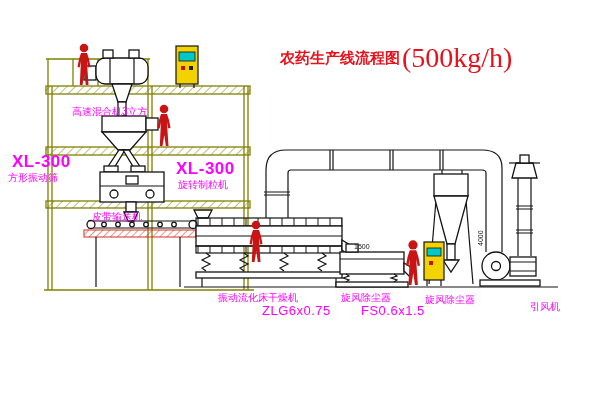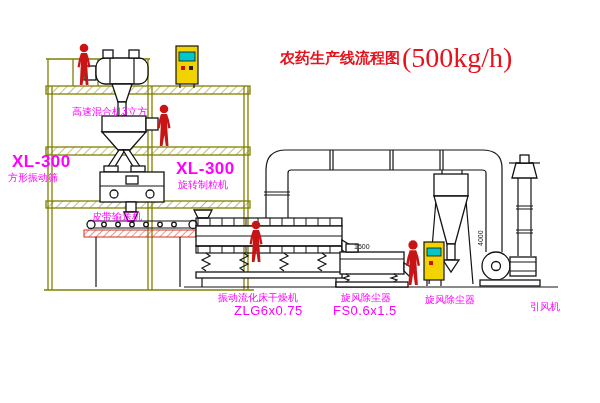--- a/index.html
+++ b/index.html
@@ -7,21 +7,21 @@
          font-family:"Liberation Sans",sans-serif;}
   .stage svg{position:absolute;left:0;top:0;}
   .s-line{stroke:var(--c-structure,#808000);fill:none;stroke-width:1.3;}
   .slab{stroke:var(--c-structure,#808000);stroke-width:1.3;}
   .e{stroke:var(--c-equipment,#141414);fill:#ffffff;stroke-width:1.3;}
   .el{stroke:var(--c-equipment,#141414);fill:none;stroke-width:1.2;}
   .cab{fill:var(--c-cabinet,#f2d200);stroke:#141414;stroke-width:1.2;}
   .scr{fill:var(--c-screen,#00c8c8);stroke:#141414;stroke-width:0.8;}
   .per{fill:var(--c-person,#c81414);stroke:none;}
   .lbl{position:absolute;color:var(--c-label,#ff00ff);font-size:10px;line-height:1.1;white-space:nowrap;}
-  .lbl.model{font-size:13px;letter-spacing:.5px;}
+  .lbl.model{font-size:13px;letter-spacing:.5px;margin-left:28px;}
   .lbl.big-model{font-size:17px;letter-spacing:.5px;font-weight:bold;}
   .dim{position:absolute;color:#141414;font-size:7px;line-height:1;white-space:nowrap;}
   .rot{transform:rotate(-90deg);transform-origin:left top;}
   .title{position:absolute;left:280px;top:42px;display:flex;align-items:center;gap:2px;
          color:var(--c-title,#e8101a);font-family:"Liberation Serif",serif;}
   .title .main{font-size:15px;font-weight:bold;}
   .title .cap{font-size:28px;}
 </style>
 </head>
 <body>

